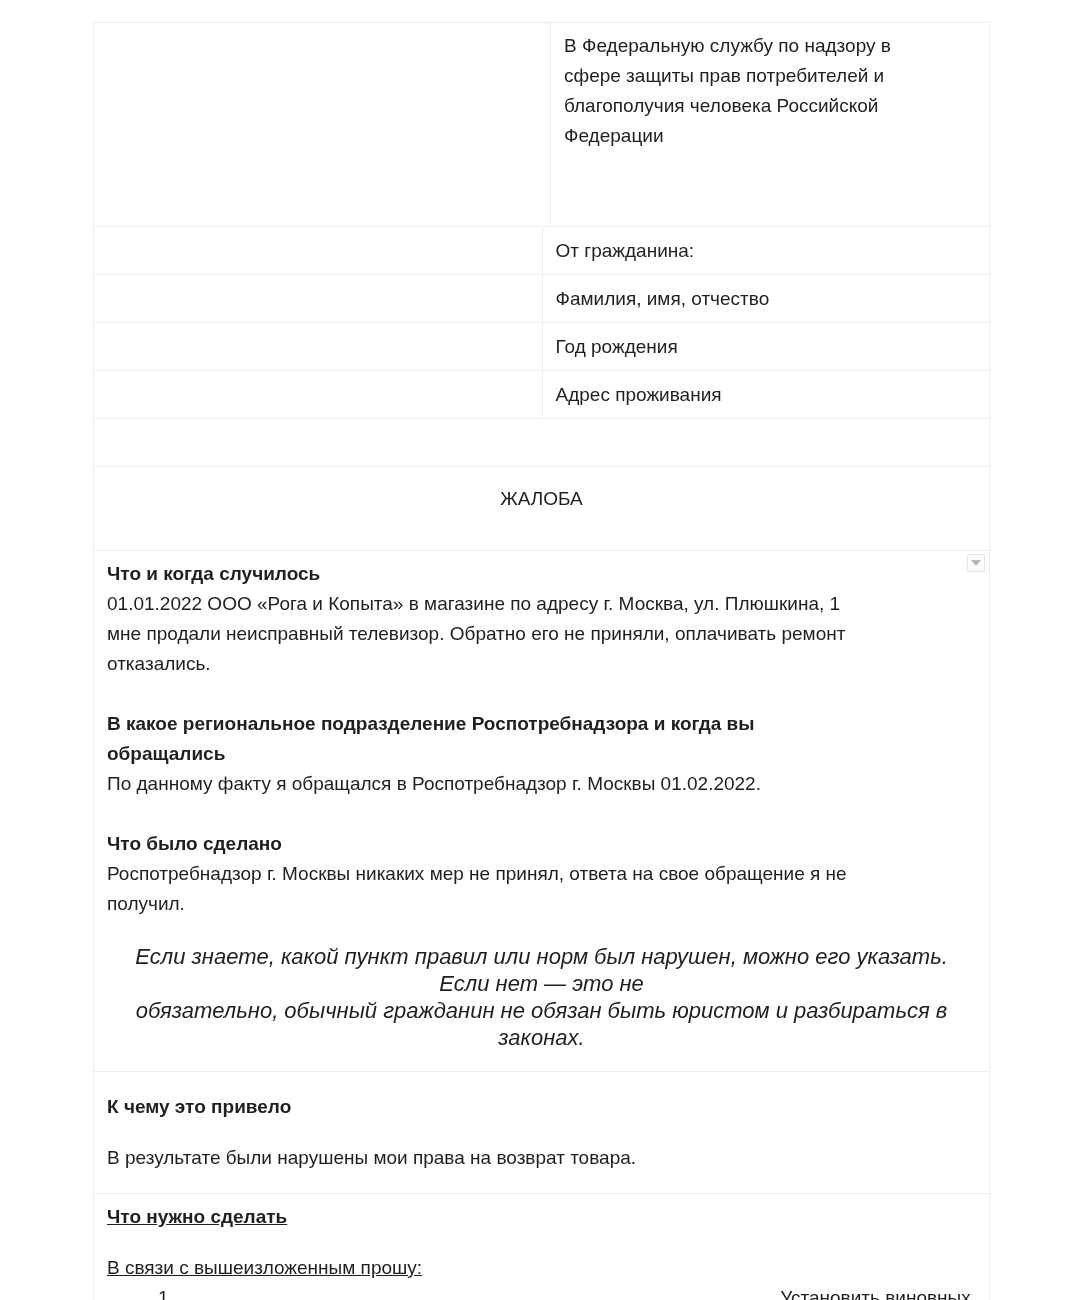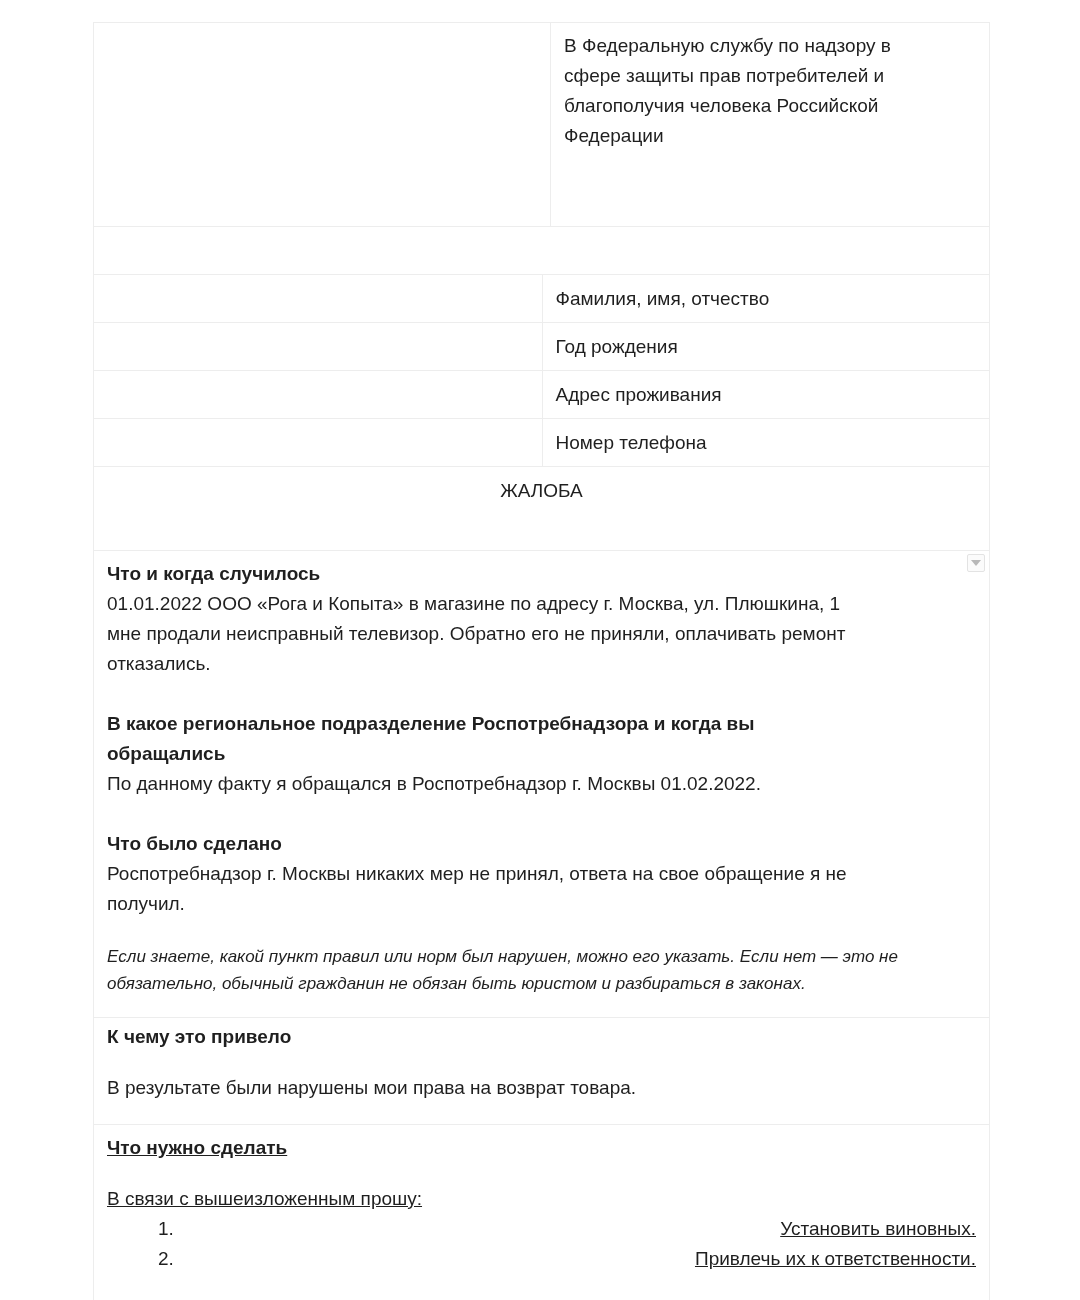--- a/index.html
+++ b/index.html
@@ -26,30 +26,30 @@
   .row{width:100%;}
   .row + .row{border-top:1px solid var(--border);}
   .split{display:grid;grid-template-columns:1fr 1fr;}
   .split .cell-right{border-left:1px solid var(--border);}
   .cell{padding:8px 13px;}
   .label-row{height:48px;}
   .label-row .cell{display:flex;align-items:center;padding-top:0;padding-bottom:0;height:100%;}
   .recipient-row{min-height:203px;gap:17px;}
   .pre{white-space:pre-line;}
   .title-row{
-    height:48px;display:flex;align-items:center;justify-content:center;
+    height:48px;display:flex;align-items:flex-end;justify-content:center;
   }
   .content-row{min-height:385px;position:relative;padding:8px 13px 20px;margin-top:36px;}
   .section + .section{margin-top:30px;}
   .section-heading{font-weight:700;}
   .note{
     margin-top:24px;
-    font-style:italic;font-size:17px;line-height:27px;
+    font-style:italic;font-size:22px;line-height:27px;text-align:center;
   }
-  .result-row{min-height:107px;padding:4px 13px;}
+  .result-row{min-height:107px;padding:20px 13px;}
   .result-body{margin-top:21px;}
   .request-row{min-height:192px;padding:8px 13px;text-decoration:underline;}
   .request-intro{margin-top:21px;}
   .request-list{list-style:decimal;padding-left:72px;text-align:right;}
   .footer-row{height:51px;}
   .footer-row .cell{display:flex;align-items:center;padding-top:0;padding-bottom:0;height:100%;}
   .collapse-btn{
     position:absolute;top:3px;right:4px;
     width:18px;height:18px;
     background:var(--icon-bg);
@@ -75,36 +75,36 @@
     <div class="cell cell-right">
       <div class="pre">В Федеральную службу по надзору в
 сфере защиты прав потребителей и
 благополучия человека Российской
 Федерации</div>
     </div>
   </div>
 
   <div class="row split label-row">
     <div class="cell cell-left"></div>
+    <div class="cell cell-right">От гражданина:</div>
   </div>
   <div class="row split label-row">
     <div class="cell cell-left"></div>
     <div class="cell cell-right">Фамилия, имя, отчество</div>
   </div>
   <div class="row split label-row">
     <div class="cell cell-left"></div>
     <div class="cell cell-right">Год рождения</div>
   </div>
   <div class="row split label-row">
     <div class="cell cell-left"></div>
     <div class="cell cell-right">Адрес проживания</div>
   </div>
   <div class="row split label-row">
     <div class="cell cell-left"></div>
-    <div class="cell cell-right">Номер телефона</div>
   </div>
 
   <div class="row title-row">
     <span>ЖАЛОБА</span>
   </div>
 
   <div class="row content-row">
     <button class="collapse-btn">
       <span class="tri-down"></span>
     </button>

